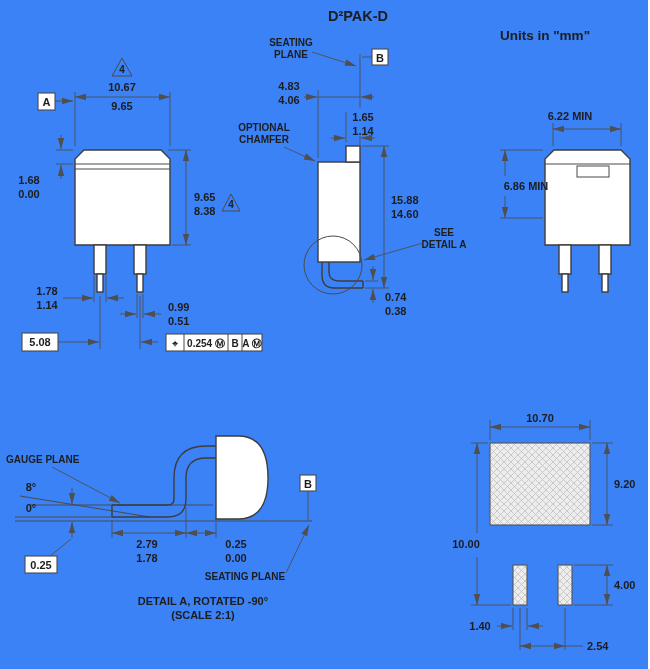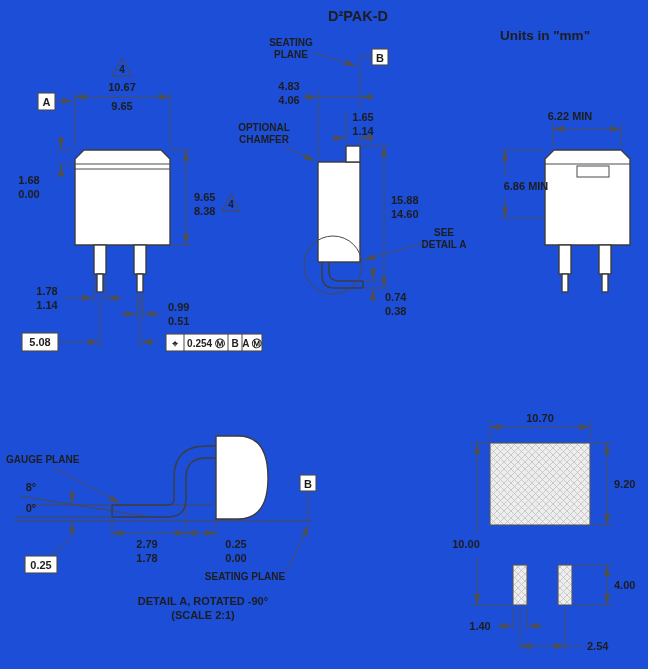--- a/index.html
+++ b/index.html
@@ -1,16 +1,16 @@
 <!DOCTYPE html>
 <html><head>
 <meta charset="utf-8">
 <style>
   html,body{margin:0;padding:0;background:#fff}
-  .stage{position:relative;width:648px;height:669px;background:#1d4ed8;overflow:hidden}
+  .stage{position:relative;width:648px;height:669px;background:#3b82f6;overflow:hidden}
   svg{display:block}
   text{fill:#1d1d1d;font-family:"Liberation Sans",sans-serif;font-weight:bold}
   .dt{font-size:11px}
   .sm{font-size:10px}
   .ttl{font-size:14.5px}
   .un{font-size:13.5px}
   .mid{text-anchor:middle}
   .ol{fill:#fff;stroke:#3d3d3d;stroke-width:1.4;stroke-linejoin:miter}
   .ln{fill:none;stroke:#3d3d3d;stroke-width:1.4}
   .tn{fill:none;stroke:#4a4a4a;stroke-width:1}

